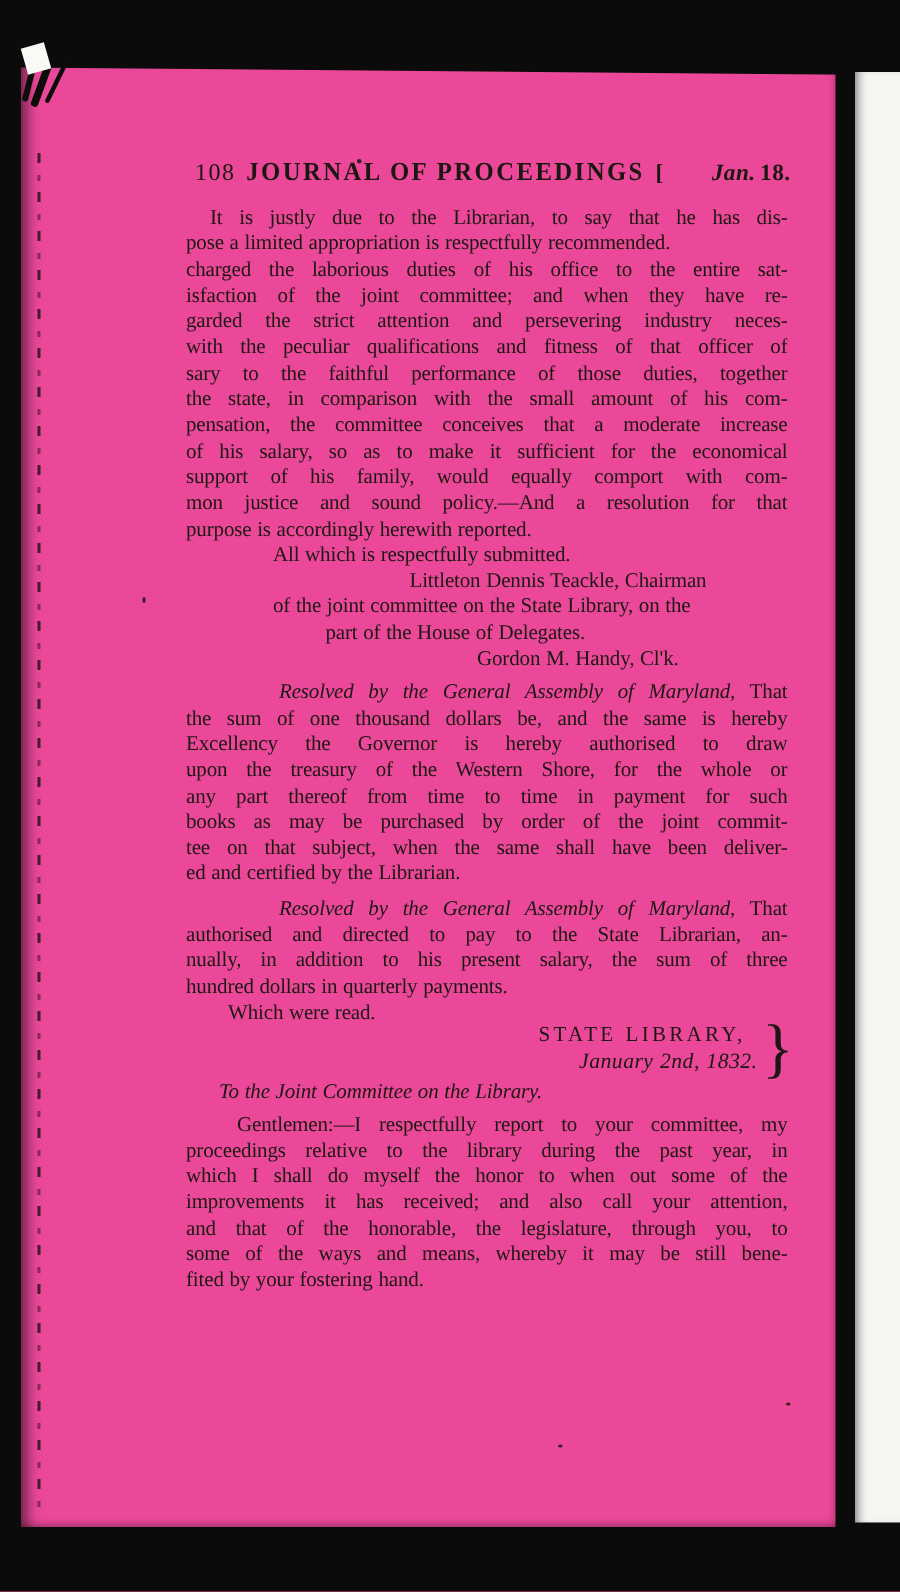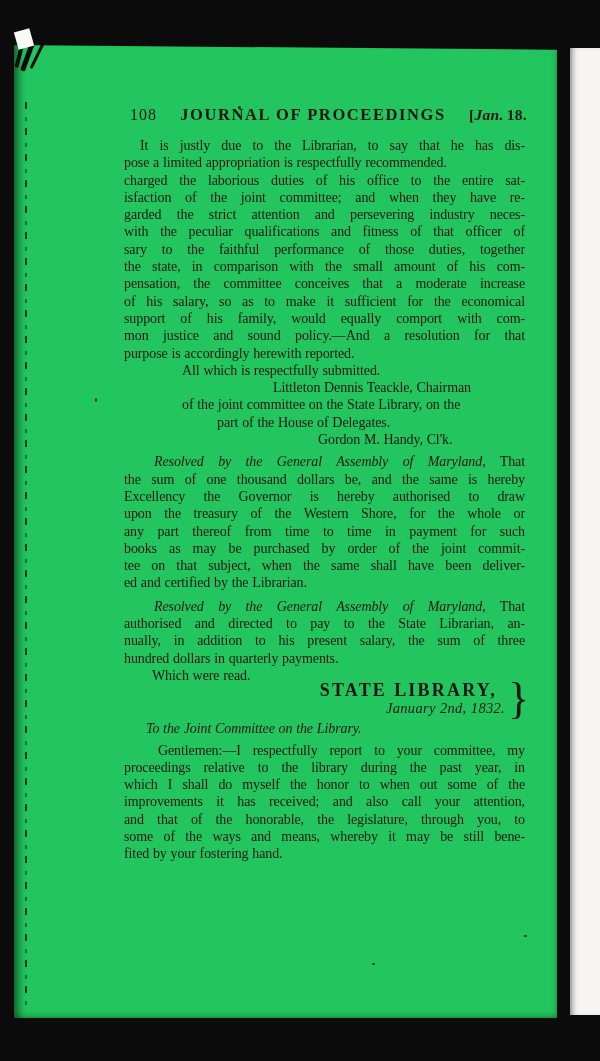--- a/index.html
+++ b/index.html
@@ -4,21 +4,21 @@
 <style>
   html, body { margin:0; padding:0; }
   body {
     width:600px; height:1061px; overflow:hidden; position:relative;
     background:#0b0b0b;
     font-family:"Liberation Serif", serif;
   }
   
   .page {
     position:absolute; left:14px; top:42px; width:543px; height:976px;
-    background:#22c55e; color:#1c1712;
+    background:#ec4899; color:#1c1712;
     box-shadow: inset 11px 0 9px -7px rgba(0,0,0,.55),
                 inset -5px 0 6px -5px rgba(0,0,0,.30),
                 inset 0 -6px 6px -5px rgba(0,0,0,.35),
                 inset 0 5px 5px -4px rgba(0,0,0,.25);
   }
   .page-top-slope {
     position:absolute; left:-2px; top:-7px; width:560px; height:10px;
     background:#0b0b0b; transform:rotate(0.5deg); transform-origin:left center;
   }
   .next-page {
@@ -55,41 +55,41 @@
   .header-row .hdate .it { font-style:italic; }
   .header-row .hdate .dy { margin-left:3px; }
 
   .flow {
     position:absolute; left:110px; top:95px; width:401px;
     font-size:14px; line-height:17.3px; letter-spacing:-0.1px;
     word-spacing:.4px; color:#1c1712;
   }
   .ln { height:17.3px; overflow:hidden; white-space:normal; }
   .j  { text-align:justify; text-align-last:justify; }
-  .it { font-style:italic; }
+  .it { font-style:italic;padding-left:32px; }
 
   .i16 { text-indent:16px; }
   .i30 { text-indent:30px; }
   .i34 { text-indent:34px; }
   .pl28  { padding-left:28px; }
   .pl58  { padding-left:58px; }
   .pl93  { padding-left:93px; }
   .pl114 { padding-left:114px; }
   .pl149 { padding-left:149px; }
   .pl194 { padding-left:194px; }
   .pl22  { padding-left:22px; }
   .mt5 { margin-top:5px; }
   .mt6 { margin-top:6px; }
   .mt4 { margin-top:4px; }
   .mt2 { margin-top:2px; }
 
   .letterhead { position:relative; margin-top:-2px; }
   .letterhead .office {
     height:18px; overflow:hidden; text-align:right; padding-right:28px;
-    font-size:18px; letter-spacing:2.2px; font-weight:bold; transform:scaleY(1.02);
+    font-size:14px; letter-spacing:2.2px; font-weight:normal; transform:scaleY(1.02);
   }
   .letterhead .ldate {
     height:18px; overflow:hidden; text-align:right; padding-right:20px;
     font-size:14.5px; font-style:italic; letter-spacing:.3px;
   }
   .letterhead .brace {
     position:absolute; right:-4px; top:-6px;
     font-size:44px; line-height:46px; font-weight:normal;
   }
 </style>

